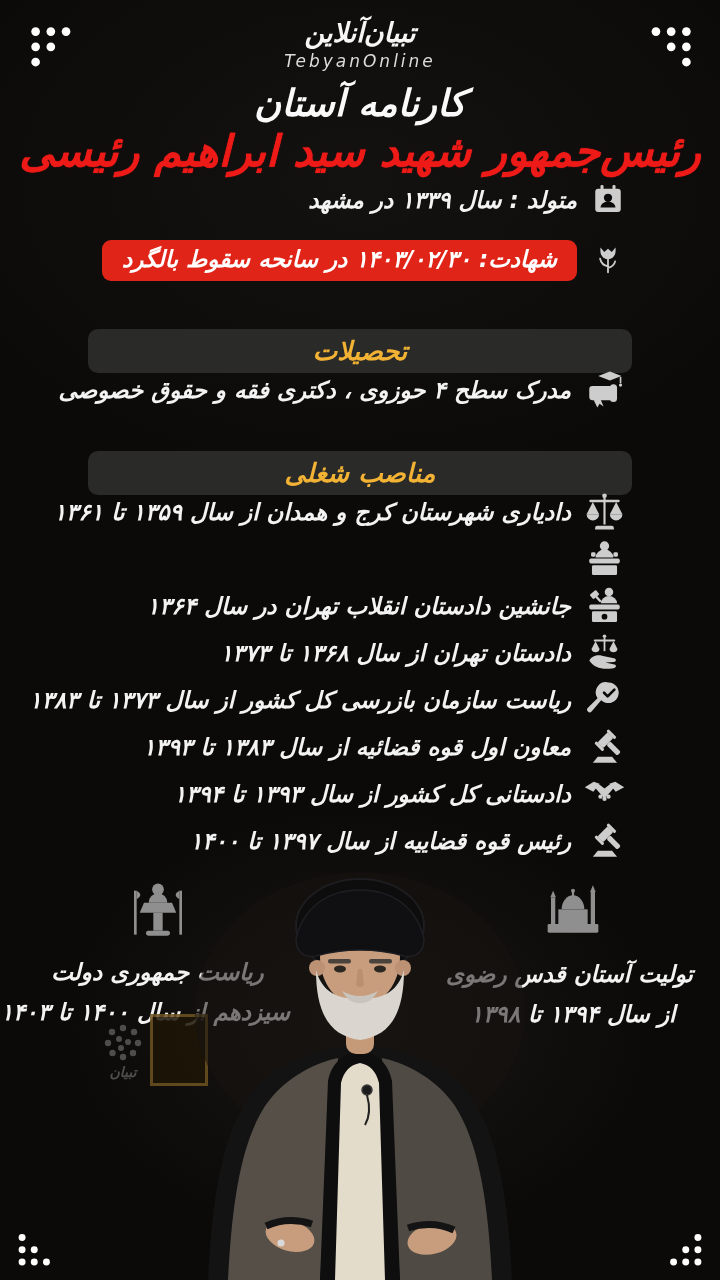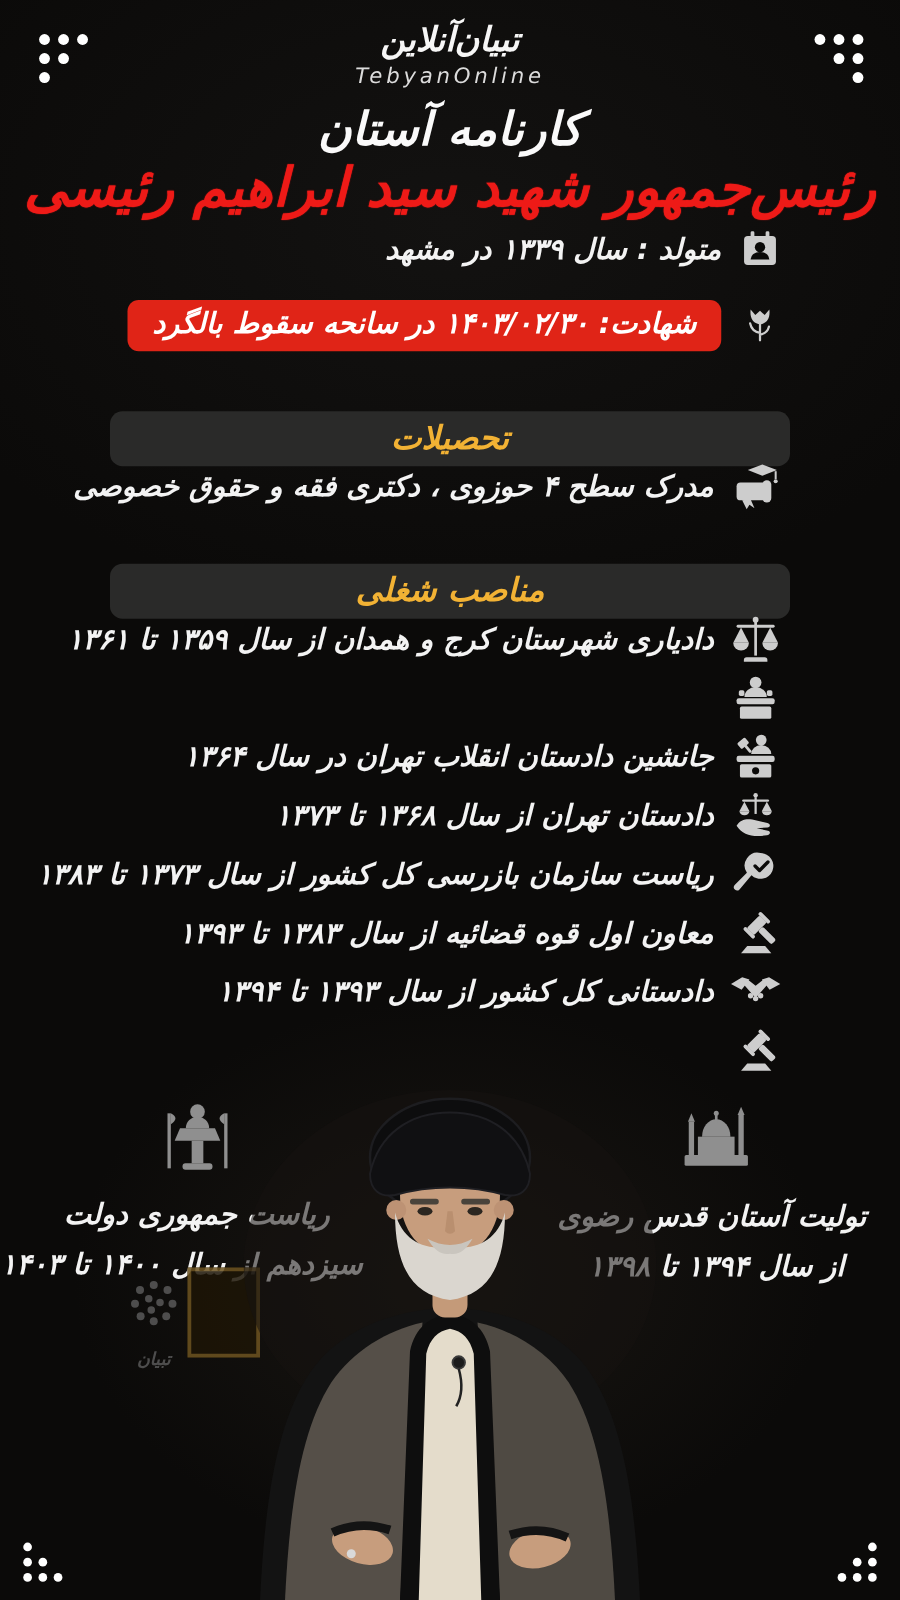--- a/index.html
+++ b/index.html
@@ -64,21 +64,21 @@
   .footer-icon svg{width:100%;height:100%;display:block;}
   .footer-line{font-size:23px;font-weight:bold;color:var(--txt);line-height:40px;white-space:nowrap;}
   .footer-left .footer-line1{margin-top:6px;}
   .footer-right .footer-line1{margin-top:10px;}
 
   .gold-frame{position:absolute;left:150px;top:1014px;width:52px;height:66px;
     background:#1d1506;border:3px solid #6e5420;opacity:.85;z-index:1;}
   .watermark{position:absolute;left:92px;top:1022px;width:62px;text-align:center;
     color:#5e5e5e;opacity:.8;z-index:1;}
   .watermark svg{width:40px;height:40px;display:block;margin:0 auto;}
-  .watermark-label{font-size:14px;font-weight:bold;margin-top:18px;}
+  .watermark-label{font-size:14px;font-weight:bold;margin-top:2px;}
 
   .portrait{position:absolute;left:170px;top:862px;width:380px;height:418px;z-index:2;}
   .portrait svg{width:100%;height:100%;display:block;}
 </style>
 </head>
 <body>
 
 <div class="stage">
 
   <div class="corner tl">
@@ -278,20 +278,21 @@
           <svg viewBox="0 0 48 48" fill="currentColor">
             <g transform="rotate(-45 25 17)">
               <rect x="17" y="12.5" width="16" height="9" rx="1.5"></rect>
               <rect x="13.8" y="10.5" width="3.4" height="13" rx="1.6"></rect>
               <rect x="32.8" y="10.5" width="3.4" height="13" rx="1.6"></rect>
               <rect x="22" y="21.5" width="6" height="17" rx="2"></rect>
             </g>
             <path d="M11 42h27l-5.5-6.5H16.5Z"></path>
           </svg>
         </span>
+        <span class="row-label">رئیس قوه قضاییه  از سال ۱۳۹۷ تا ۱۴۰۰</span>
       </div>
     </div>
 
   <div class="footer-block footer-left">
     <span class="footer-icon"><svg viewBox="0 0 48 48" fill="currentColor">
           <circle cx="24" cy="8.5" r="4.4"></circle>
           <path d="M17 18.5a7 7 0 0 1 14 0Z"></path>
           <path d="M13.5 18.5h21l3.2 7.5H10.3Z"></path>
           <rect x="20.5" y="26" width="7" height="13.5"></rect>
           <rect x="15" y="39.5" width="18" height="3.8" rx="1.8"></rect>

